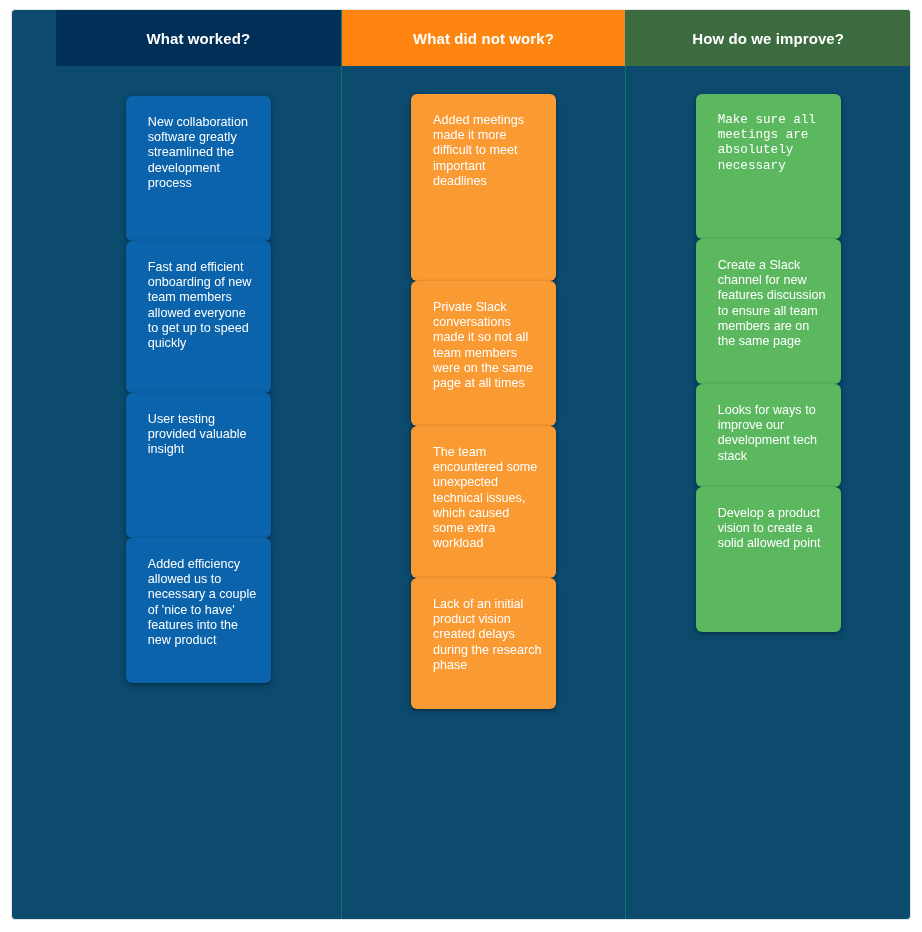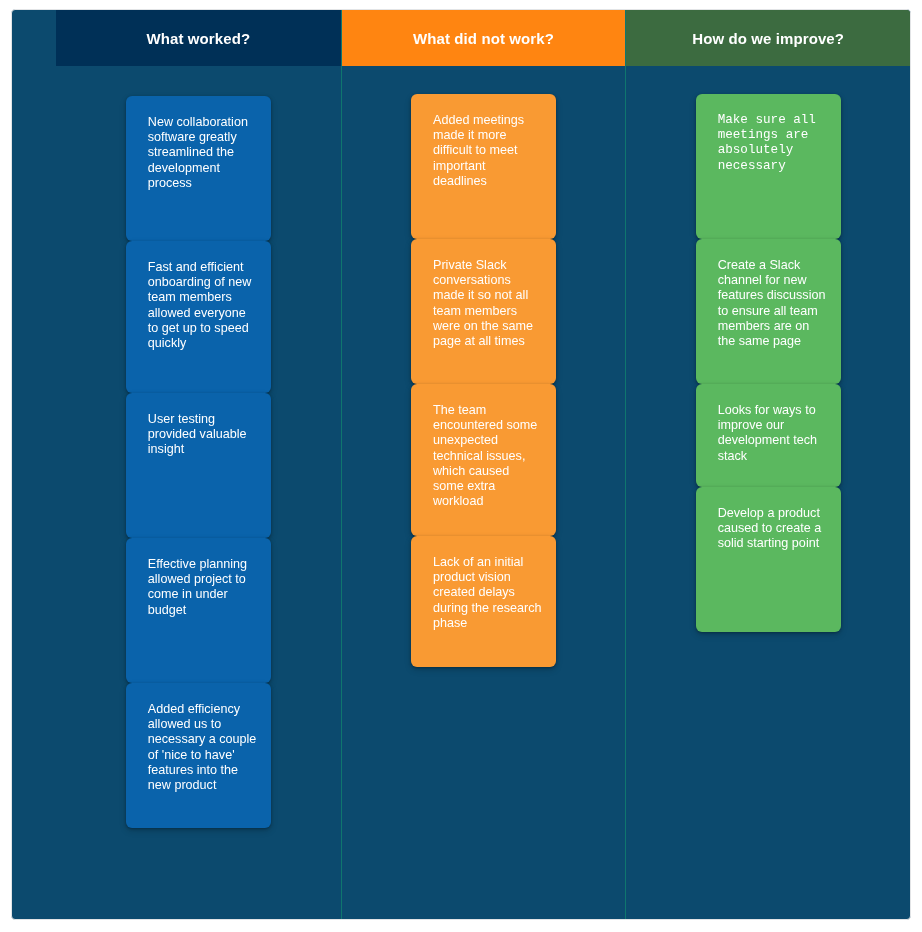--- a/index.html
+++ b/index.html
@@ -79,33 +79,30 @@
         <div class="card" style="background: rgb(10, 99, 171); height: 145px;">
           <span class="card-text">New collaboration software greatly streamlined the development process</span>
         </div>
         <div class="card" style="background: rgb(10, 99, 171); height: 152px;">
           <span class="card-text">Fast and efficient onboarding of new team members allowed everyone to get up to speed quickly</span>
         </div>
         <div class="card" style="background: rgb(10, 99, 171); height: 145px;">
           <span class="card-text">User testing provided valuable insight</span>
         </div>
         <div class="card" style="background: rgb(10, 99, 171); height: 145px;">
-          <span class="card-text">Effective planning allowed project to come in under budget</span>
-        </div>
-        <div class="card" style="background: rgb(10, 99, 171); height: 145px;">
           <span class="card-text">Added efficiency allowed us to necessary a couple of 'nice to have' features into the new product</span>
         </div>
       </div>
     </div>
     <div class="column">
       <div class="col-header" style="background: rgb(255, 133, 17);">
         <span>What did not work?</span>
       </div>
       <div class="cards tight">
-        <div class="card" style="background: rgb(249, 154, 51); height: 145px;">
+        <div class="card" style="background: rgb(249, 154, 51); height: 187px;">
           <span class="card-text">Added meetings made it more difficult to meet important deadlines</span>
         </div>
         <div class="card" style="background: rgb(249, 154, 51); height: 145px;">
           <span class="card-text">Private Slack conversations made it so not all team members were on the same page at all times</span>
         </div>
         <div class="card" style="background: rgb(249, 154, 51); height: 152px;">
           <span class="card-text">The team encountered some unexpected technical issues, which caused some extra workload</span>
         </div>
         <div class="card" style="background: rgb(249, 154, 51); height: 131px;">
           <span class="card-text">Lack of an initial product vision created delays during the research phase</span>
@@ -120,17 +117,17 @@
         <div class="card" style="background: rgb(91, 184, 95); height: 145px; font-family: Liberation Mono, monospace;">
           <span class="card-text">Make sure all meetings are absolutely necessary</span>
         </div>
         <div class="card" style="background: rgb(91, 184, 95); height: 145px;">
           <span class="card-text">Create a Slack channel for new features discussion to ensure all team members are on the same page</span>
         </div>
         <div class="card" style="background: rgb(91, 184, 95); height: 103px;">
           <span class="card-text">Looks for ways to improve our development tech stack</span>
         </div>
         <div class="card" style="background: rgb(91, 184, 95); height: 145px;">
-          <span class="card-text">Develop a product caused to create a solid starting point</span>
+          <span class="card-text">Develop a product vision to create a solid allowed point</span>
         </div>
       </div>
     </div>
   </div>
 
 </body></html>

